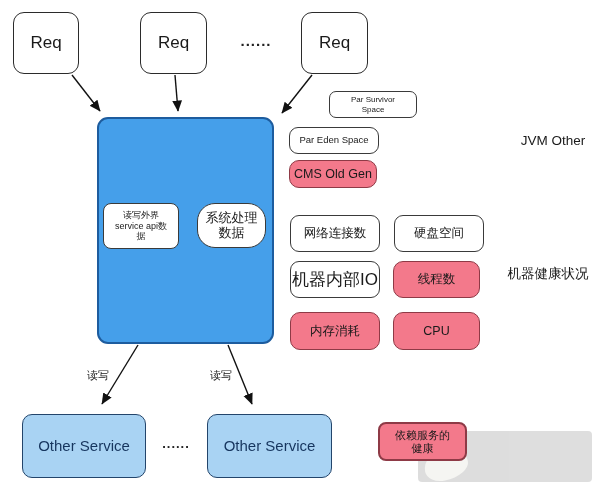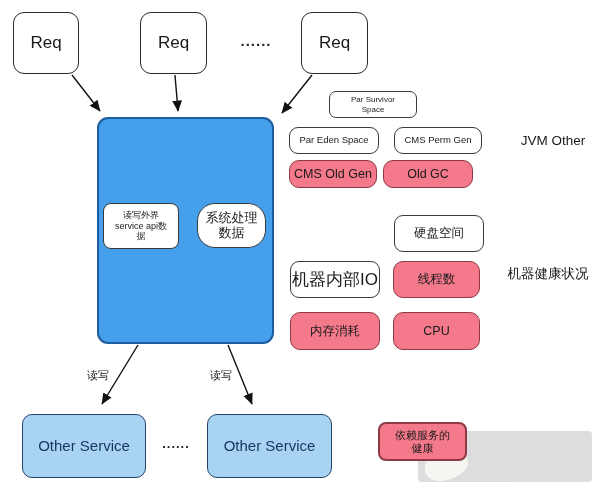--- a/index.html
+++ b/index.html
@@ -73,25 +73,24 @@
     </div>
   </div>
 
   <div class="node box-white" style="left:329px; top:91px; width:88px; height:27px; font-size:8px; border-radius:7px; line-height:1.2;">
     <div>
       <span style="display:block">Par Survivor</span>
       <span style="display:block">Space</span>
     </div>
   </div>
   <div class="node box-white" style="left:289px; top:127px; width:90px; height:27px; font-size:9.5px;">Par Eden Space</div>
-  <div class="node box-white" style="left:394px; top:127px; width:88px; height:27px; font-size:9.5px;">CMS Perm Gen</div>
   <div class="node box-pink" style="left:289px; top:160px; width:88px; height:28px; font-size:12.5px;">CMS Old Gen</div>
-  <div class="node box-pink" style="left:383px; top:160px; width:90px; height:28px; font-size:12.5px;">Old GC</div>
   <div class="label" style="left:512px; top:133px; width:82px; font-size:13.5px;">JVM Other</div>
 
+  <div class="node box-white" style="left:290px; top:215px; width:90px; height:37px; font-size:12.5px;">网络连接数</div>
   <div class="node box-white" style="left:394px; top:215px; width:90px; height:37px; font-size:12.5px;">硬盘空间</div>
   <div class="node box-white" style="left:290px; top:261px; width:90px; height:37px; font-size:17px;">机器内部IO</div>
   <div class="node box-pink" style="left:393px; top:261px; width:87px; height:37px; font-size:12.5px;">线程数</div>
   <div class="node box-pink" style="left:290px; top:312px; width:90px; height:38px; font-size:12.5px;">内存消耗</div>
   <div class="node box-pink" style="left:393px; top:312px; width:87px; height:38px; font-size:12.5px;">CPU</div>
   <div class="label" style="left:496px; top:265px; width:104px; font-size:13.5px;">机器健康状况</div>
 
   <div class="label" style="left:82px; top:368px; width:32px; font-size:11px;">读写</div>
   <div class="label" style="left:205px; top:368px; width:32px; font-size:11px;">读写</div>
 

